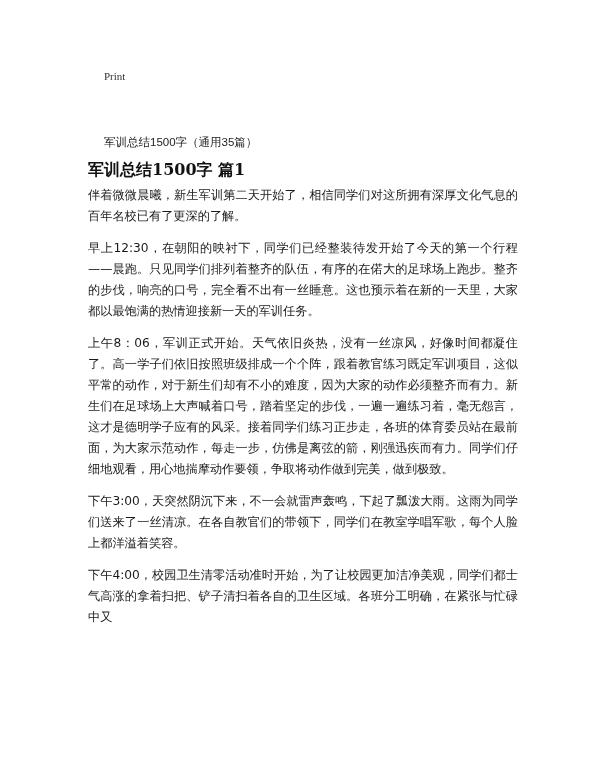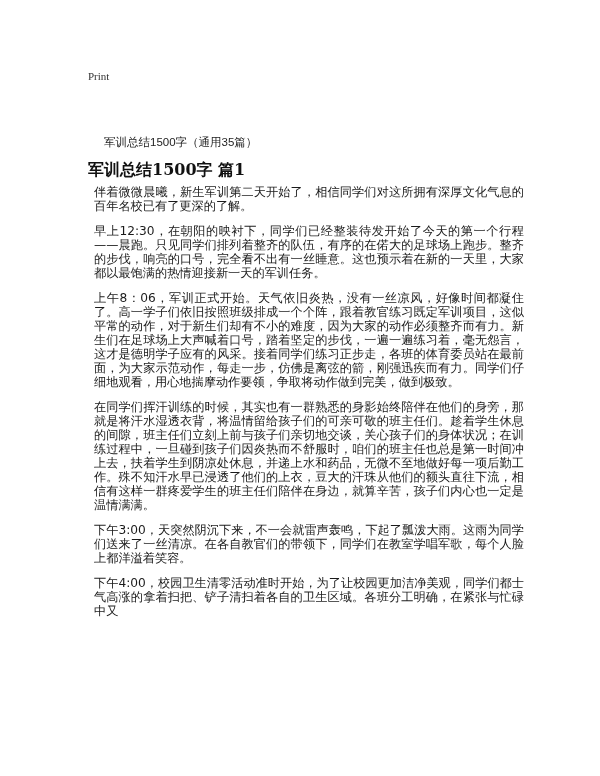--- a/index.html
+++ b/index.html
@@ -1,49 +1,48 @@
 <!DOCTYPE html>
 <html><head>
   <meta charset="utf-8">
   <style>
     html, body { margin: 0; padding: 0; background: #ffffff; }
     body { width: 600px; height: 776px; position: relative; overflow: hidden; color: #1a1a1a; }
     .page { position: absolute; left: 0; top: 0; width: 600px; height: 776px; }
     .print-label {
-      position: absolute; left: 88px; top: 70px;
+      position: absolute; left: 104px; top: 70px;
       font-family: "Liberation Serif", serif; font-size: 11px; color: #333;
     }
     .doc-title {
       position: absolute; left: 0; top: 100px; width: 600px; text-align: center;
       font-family: "DejaVu Sans", sans-serif; font-size: 16px; font-weight: bold; color: #111;
       letter-spacing: 0.3px;
     }
     .subtitle {
       position: absolute; left: 104px; top: 135px;
       font-family: Liberation Sans, sans-serif; font-size: 11.5px; color: #222;
     }
     .section-heading {
       position: absolute; left: 88px; top: 160px;
       font-family: "DejaVu Serif", serif; font-size: 16px; font-weight: bold; color: #111;
     }
     .body-text {
-      position: absolute; left: 94px; top: 185px; width: 430px;
-      font-family: "DejaVu Sans", sans-serif; font-size: 12.2px; line-height: 14px; color: #1a1a1a;
+      position: absolute; left: 88px; top: 185px; width: 430px;
+      font-family: "DejaVu Sans", sans-serif; font-size: 12.2px; line-height: 21px; color: #1a1a1a;
       text-align: justify;
     }
     .body-text p { margin: 0 0 11px 0; }
   </style>
 </head>
 <body>
 
 <div class="page">
   <div class="print-label">Print</div>
   <div class="subtitle">军训总结1500字（通用35篇）</div>
   <div class="section-heading">军训总结1500字 篇1</div>
   <div class="body-text">
     <p>伴着微微晨曦，新生军训第二天开始了，相信同学们对这所拥有深厚文化气息的百年名校已有了更深的了解。</p>
     <p>早上12:30，在朝阳的映衬下，同学们已经整装待发开始了今天的第一个行程——晨跑。只见同学们排列着整齐的队伍，有序的在偌大的足球场上跑步。整齐的步伐，响亮的口号，完全看不出有一丝睡意。这也预示着在新的一天里，大家都以最饱满的热情迎接新一天的军训任务。</p>
     <p>上午8：06，军训正式开始。天气依旧炎热，没有一丝凉风，好像时间都凝住了。高一学子们依旧按照班级排成一个个阵，跟着教官练习既定军训项目，这似平常的动作，对于新生们却有不小的难度，因为大家的动作必须整齐而有力。新生们在足球场上大声喊着口号，踏着坚定的步伐，一遍一遍练习着，毫无怨言，这才是德明学子应有的风采。接着同学们练习正步走，各班的体育委员站在最前面，为大家示范动作，每走一步，仿佛是离弦的箭，刚强迅疾而有力。同学们仔细地观看，用心地揣摩动作要领，争取将动作做到完美，做到极致。</p>
-    <p>在同学们挥汗训练的时候，其实也有一群熟悉的身影始终陪伴在他们的身旁，那就是将汗水湿透衣背，将温情留给孩子们的可亲可敬的班主任们。趁着学生休息的间隙，班主任们立刻上前与孩子们亲切地交谈，关心孩子们的身体状况；在训练过程中，一旦碰到孩子们因炎热而不舒服时，咱们的班主任也总是第一时间冲上去，扶着学生到阴凉处休息，并递上水和药品，无微不至地做好每一项后勤工作。殊不知汗水早已浸透了他们的上衣，豆大的汗珠从他们的额头直往下流，相信有这样一群疼爱学生的班主任们陪伴在身边，就算辛苦，孩子们内心也一定是温情满满。</p>
     <p>下午3:00，天突然阴沉下来，不一会就雷声轰鸣，下起了瓢泼大雨。这雨为同学们送来了一丝清凉。在各自教官们的带领下，同学们在教室学唱军歌，每个人脸上都洋溢着笑容。</p>
     <p>下午4:00，校园卫生清零活动准时开始，为了让校园更加洁净美观，同学们都士气高涨的拿着扫把、铲子清扫着各自的卫生区域。各班分工明确，在紧张与忙碌中又</p>
   </div>
 </div>
 
 </body></html>

